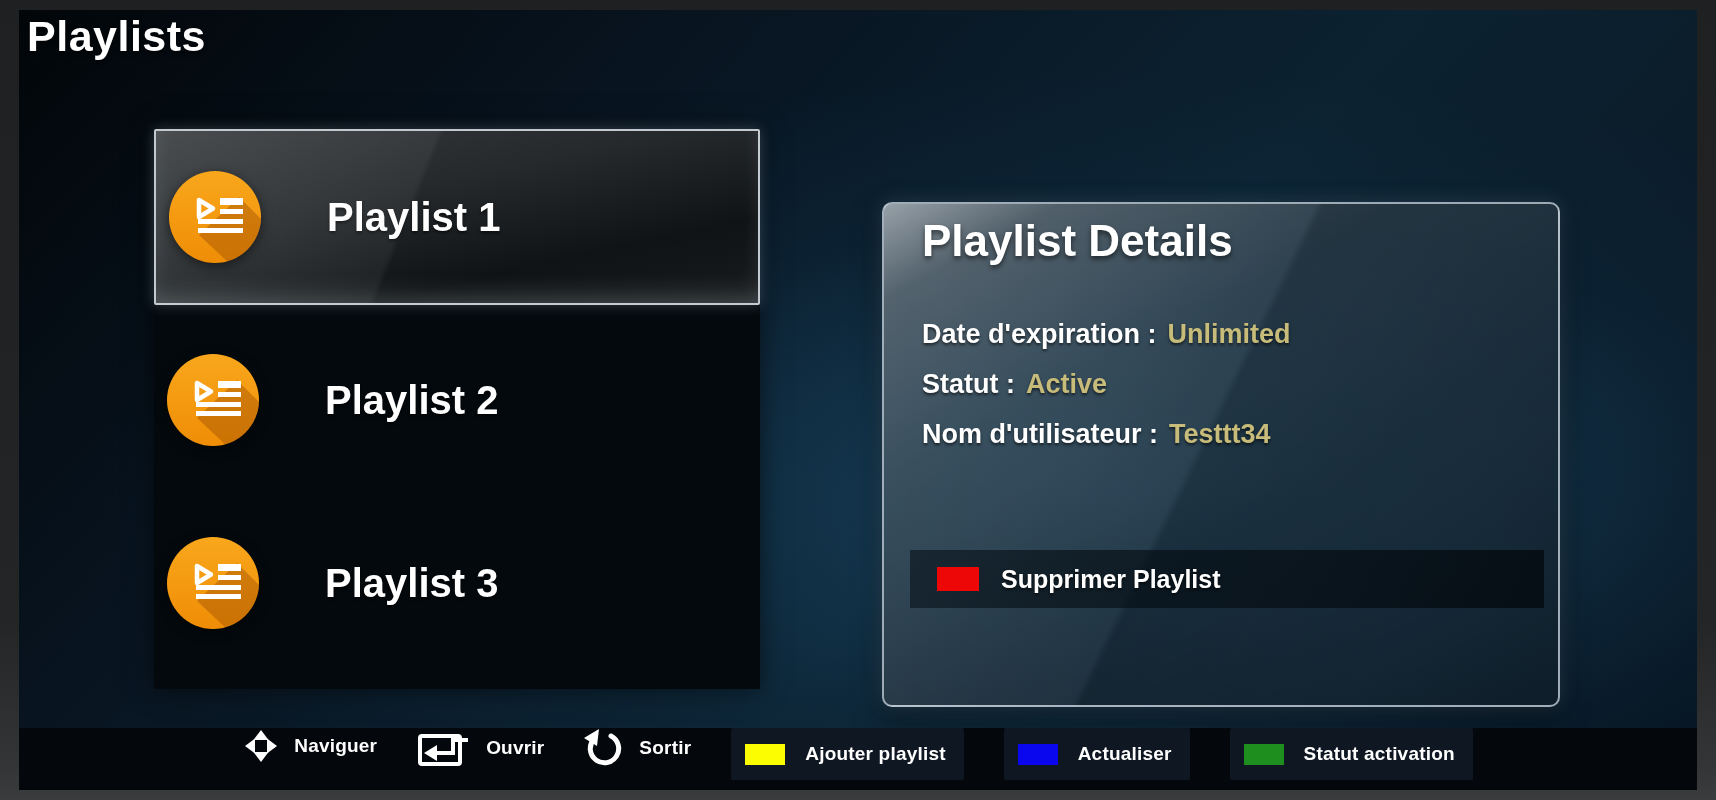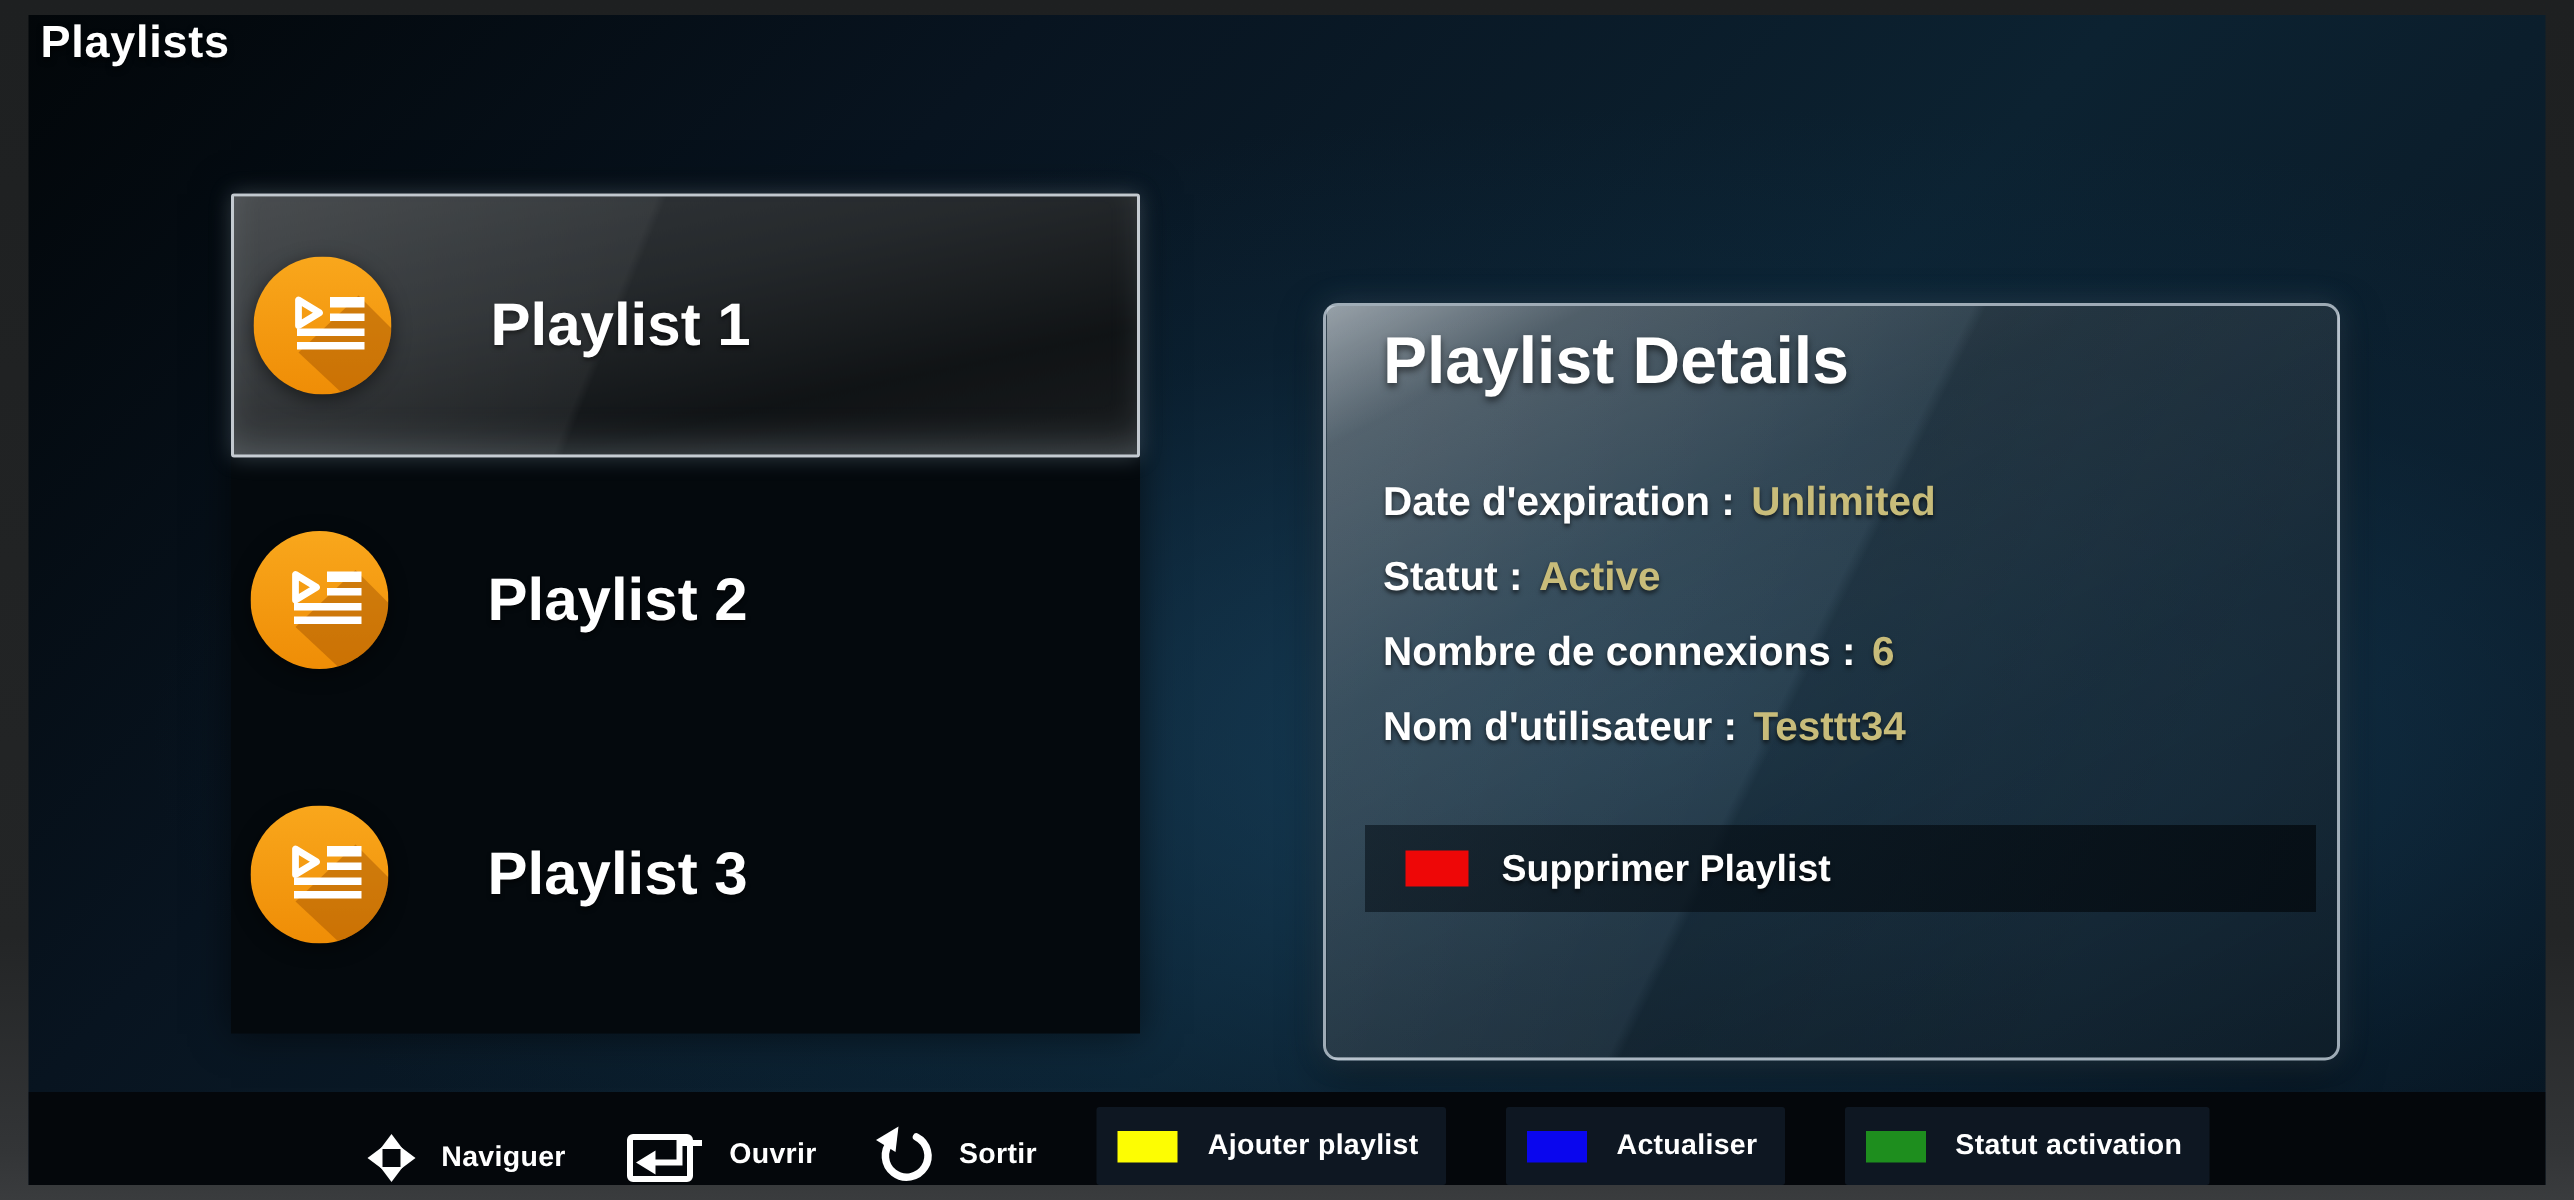--- a/index.html
+++ b/index.html
@@ -7,21 +7,21 @@
               font-family:"Liberation Sans", sans-serif; font-weight:700; }
 
   .frame { position:absolute; inset:0; width:1716px; height:800px;
            background:linear-gradient(180deg,#1e2021 0%, #232526 78%, #333537 96%, #3a3c3e 100%); }
 
   .screen { position:absolute; left:19px; top:10px; width:1678px; height:780px; overflow:hidden;
             background:
               radial-gradient(85% 75% at 66% 62%, rgba(35,92,130,0.50) 0%, rgba(14,45,68,0.30) 48%, rgba(0,0,0,0) 72%),
               linear-gradient(133deg, #020609 0%, #081420 28%, #0c2231 58%, #0a1a27 82%, #05101a 100%); }
 
-  .page-title { position:absolute; left:8px; top:2px; color:#ffffff; font-size:30px;
+  .page-title { position:absolute; left:8px; top:2px; color:#ffffff; font-size:43px;
                 letter-spacing:0.5px; text-shadow:0 2px 4px rgba(0,0,0,0.7); }
 
   
   .playlist-panel { position:absolute; left:135px; top:119px; width:606px; height:560px;
                     background:#04090d; box-shadow:0 0 24px rgba(0,0,0,0.55); }
 
   .playlist-item { position:relative; height:176px; margin-bottom:7px;
                    display:flex; align-items:center; cursor:pointer;gap:30px; }
   .playlist-item .p-icon { width:92px; height:92px; margin-left:13px; flex:0 0 auto;
                            filter:drop-shadow(0 3px 6px rgba(0,0,0,0.5)); }
@@ -52,21 +52,21 @@
   .detail-value { font-size:27px; margin-left:11px; text-shadow:0 2px 3px rgba(0,0,0,0.6); }
 
   .delete-bar { position:absolute; left:26px; right:14px; top:346px; height:58px;
                 display:flex; align-items:center; padding-left:27px; cursor:pointer;
                 background:linear-gradient(90deg, rgba(8,18,26,0.62), rgba(3,9,14,0.78)); }
   .key-swatch-red { width:42px; height:24px; flex:0 0 auto; }
   .delete-label { color:#ffffff; font-size:25px; margin-left:22px; text-shadow:0 2px 3px rgba(0,0,0,0.6); }
 
   
   .hint-bar { position:absolute; left:0; right:0; bottom:0; height:62px; background:#04070b;
-              display:flex; align-items:flex-end; justify-content:center; gap:40px; }
+              display:flex; align-items:flex-start; justify-content:center; gap:40px; }
   .hint { display:flex; align-items:center; gap:15px; }
   .hint-label { color:#ffffff; font-size:19px; letter-spacing:0.2px; }
   .hint-icon { flex:0 0 auto; display:block; }
   .hint-chip { display:flex; align-items:center; gap:20px; height:52px; padding:0 18px 0 14px;
                background:rgba(18,27,40,0.80); border-radius:2px; cursor:pointer; }
   .key-swatch { width:40px; height:21px; flex:0 0 auto; }
 </style>
 </head>
 <body>
 
@@ -128,24 +128,20 @@
       <div class="details-fields">
         <div class="detail-row">
           <span class="detail-label">Date d'expiration :</span>
           <span class="detail-value" style="color: rgb(200, 188, 122);">Unlimited</span>
         </div>
         <div class="detail-row">
           <span class="detail-label">Statut :</span>
           <span class="detail-value" style="color: rgb(200, 188, 122);">Active</span>
         </div>
         <div class="detail-row">
-          <span class="detail-label">Nombre de connexions :</span>
-          <span class="detail-value" style="color: rgb(200, 188, 122);">6</span>
-        </div>
-        <div class="detail-row">
           <span class="detail-label">Nom d'utilisateur :</span>
           <span class="detail-value" style="color: rgb(200, 188, 122);">Testtt34</span>
         </div>
       </div>
 
       <div class="delete-bar">
         <span class="key-swatch-red" style="background-color: rgb(238, 7, 7);"></span>
         <span class="delete-label">Supprimer Playlist</span>
       </div>
     </div>

